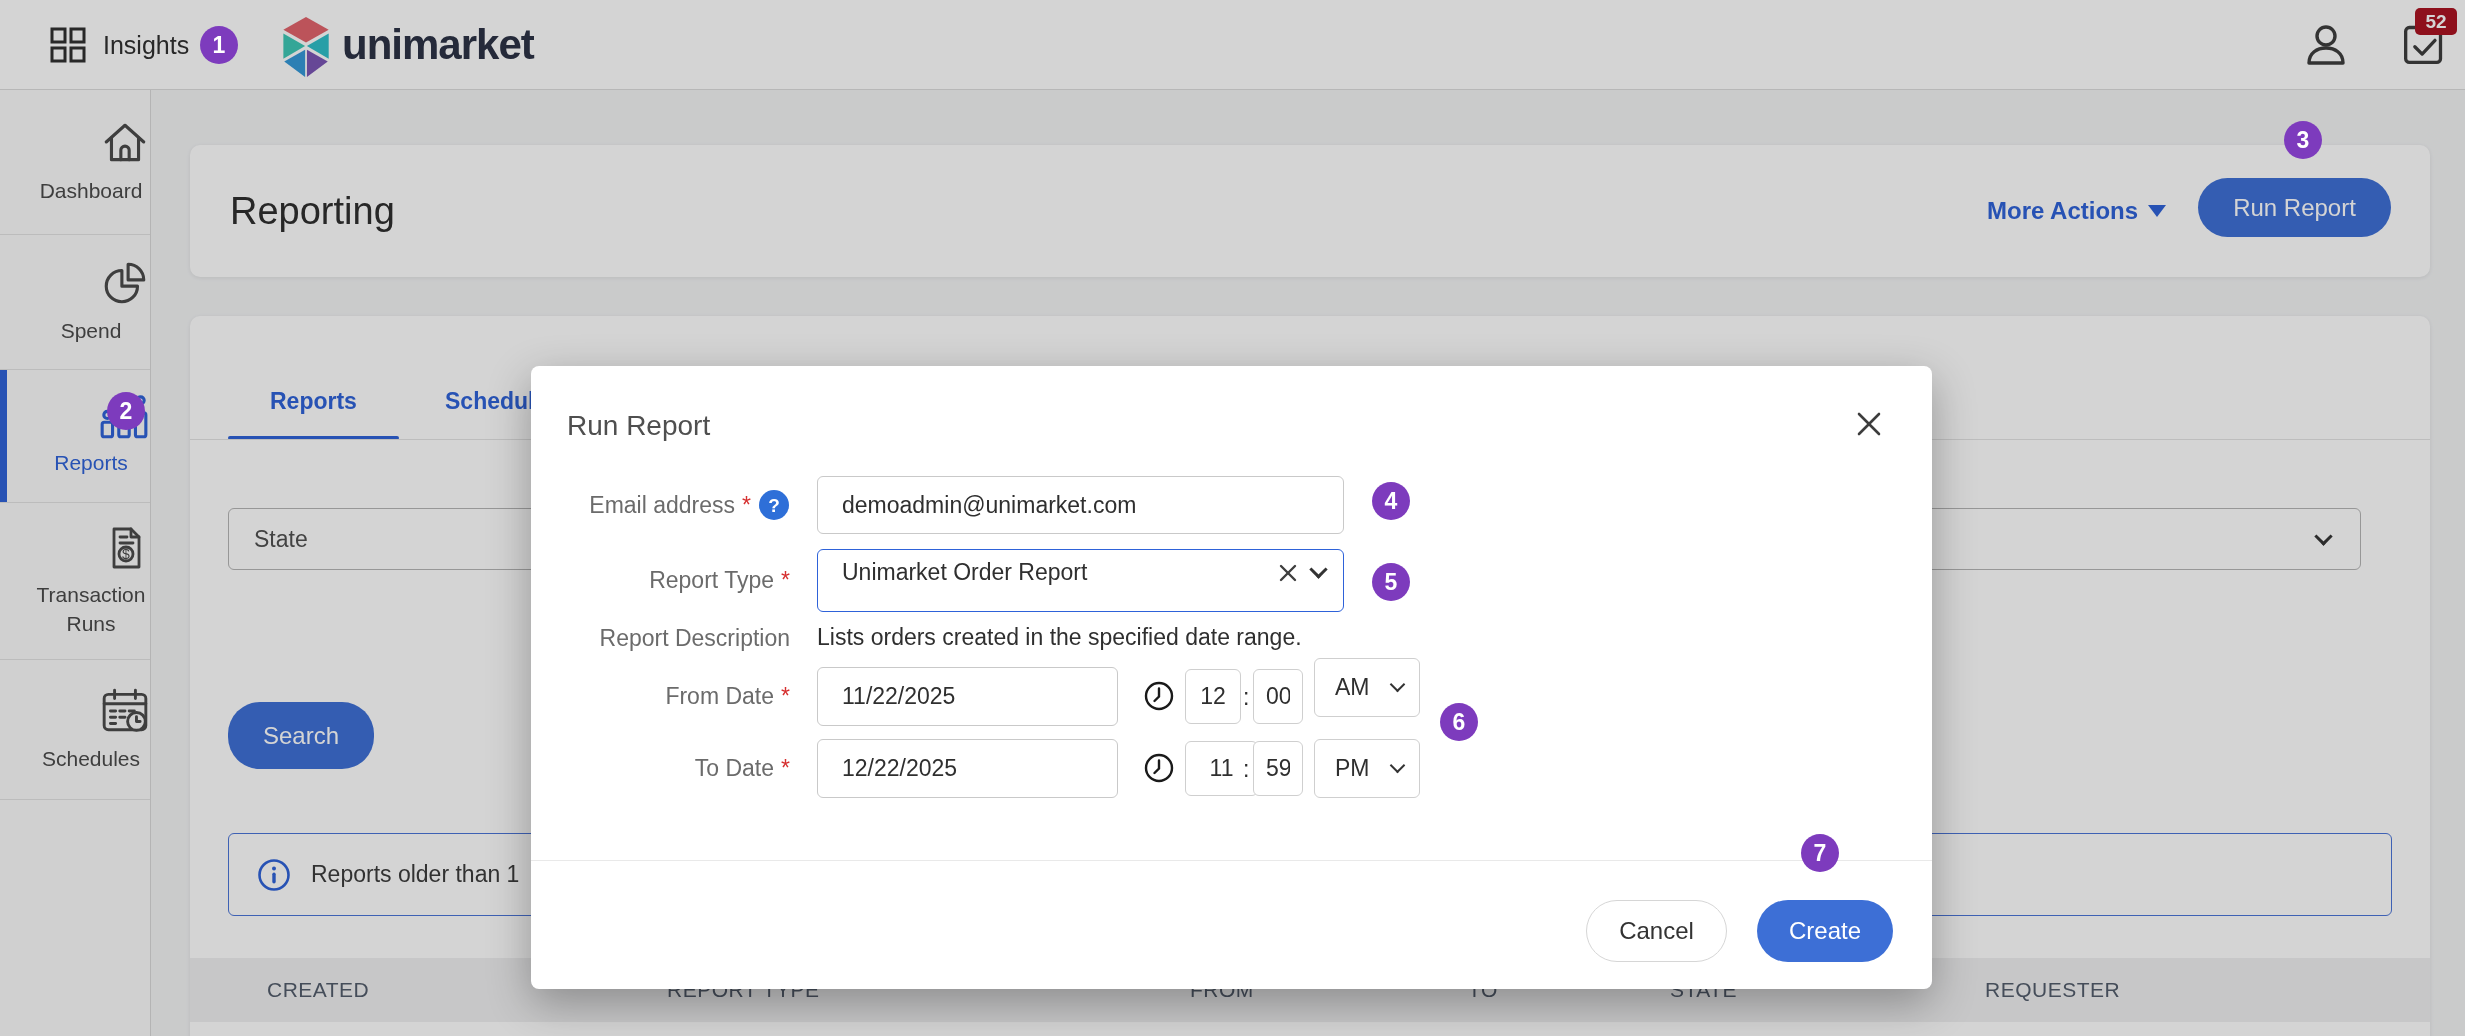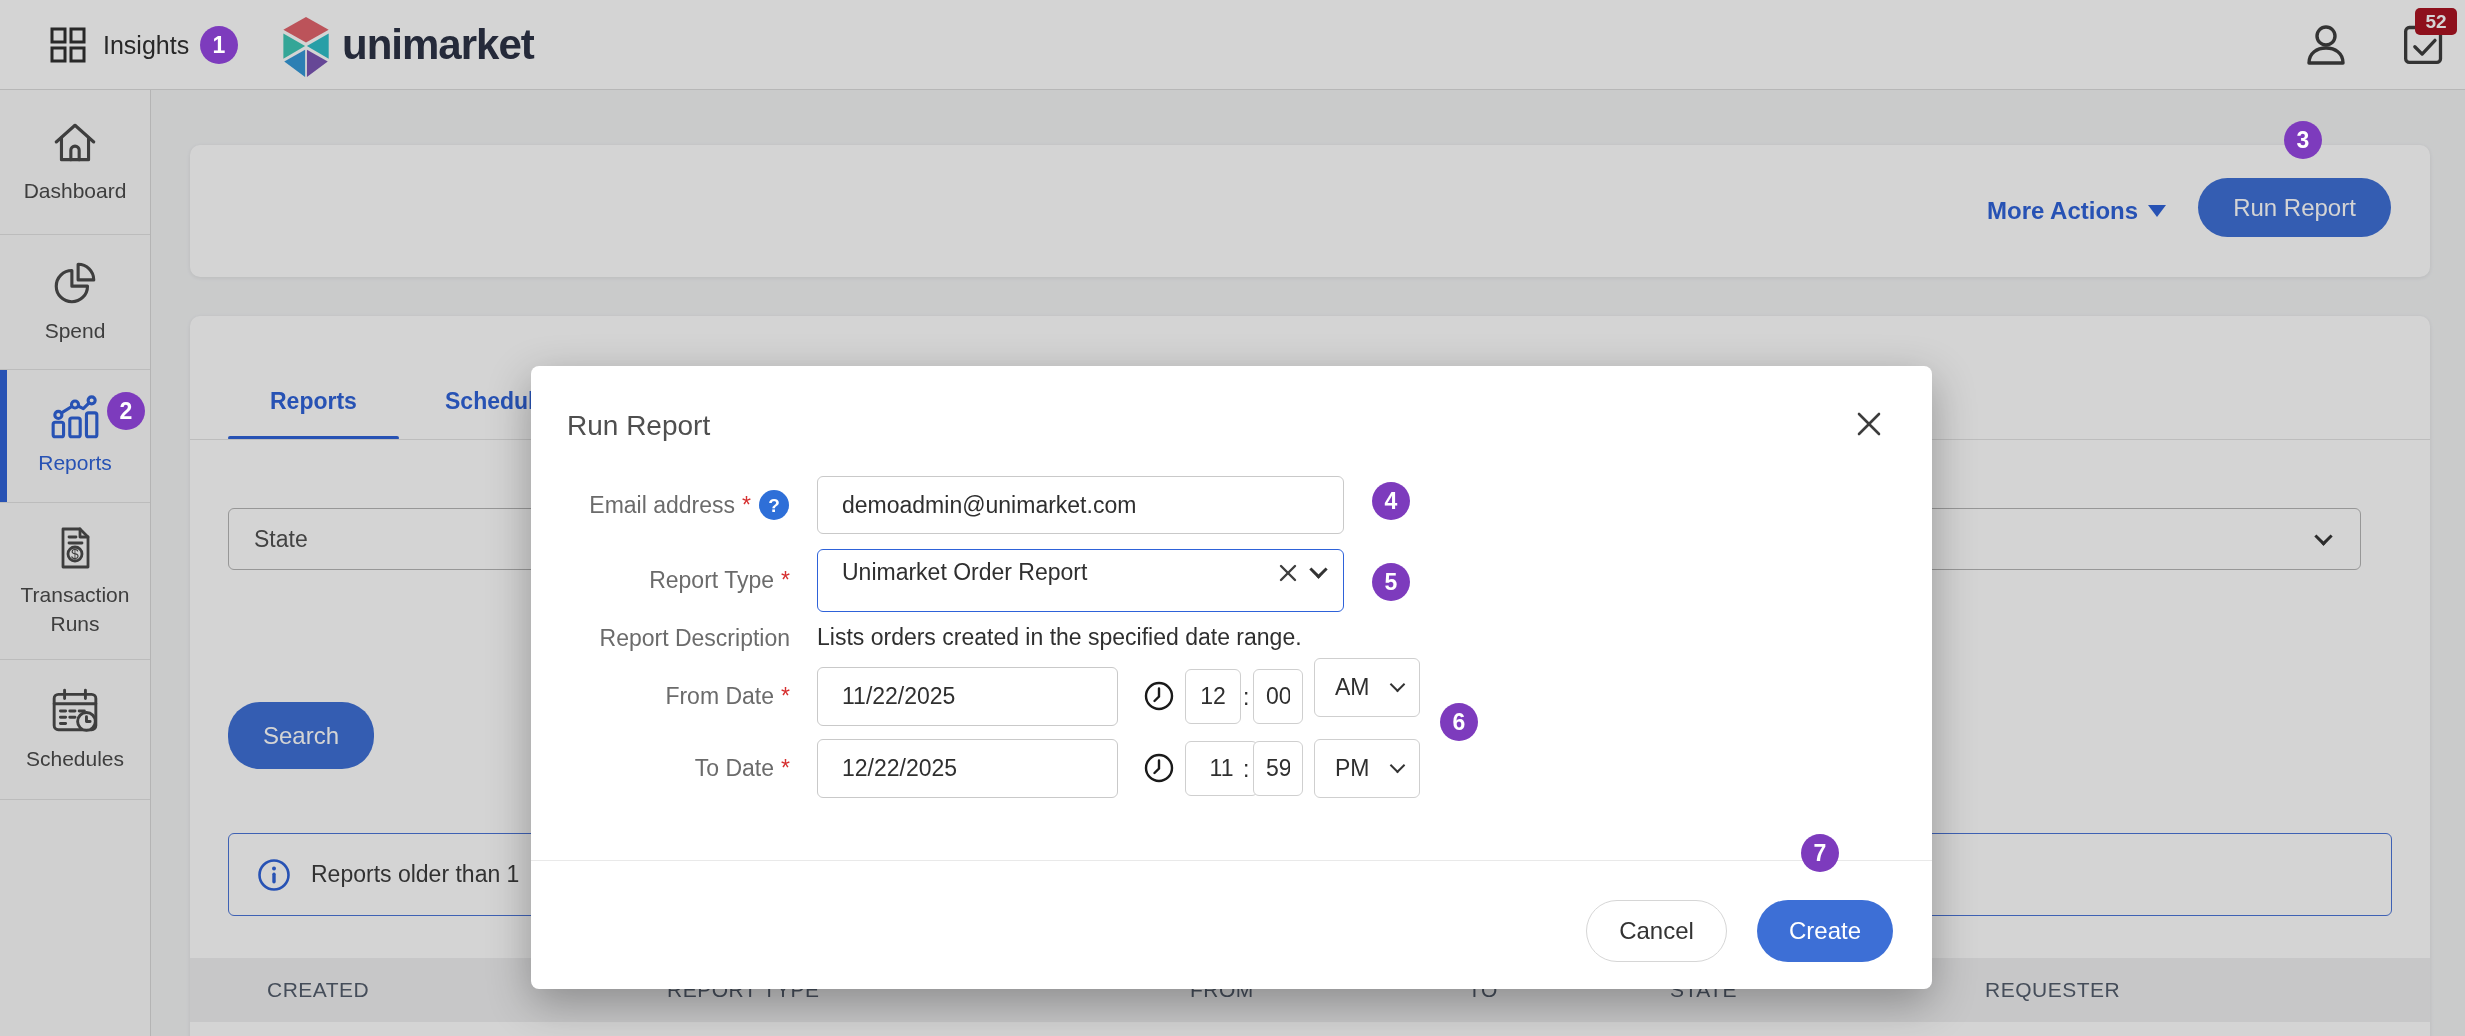--- a/index.html
+++ b/index.html
@@ -9,21 +9,21 @@
   .ab{position:absolute;}
 
   
   .topbar{left:0;top:0;width:2465px;height:90px;background:#ffffff;border-bottom:1px solid #dcdcdc;}
   .insights{left:103px;top:0;height:90px;display:flex;align-items:center;font-size:25px;color:#2f2f2f;}
   .wordmark{left:342px;top:0;height:90px;display:flex;align-items:center;font-size:42px;font-weight:700;
             letter-spacing:-1px;color:#2b3144;}
 
   
   .sidebar{left:0;top:90px;width:151px;height:946px;background:#fbfbfb;border-right:1px solid #d9d9d9;}
-  .side-item{position:absolute;left:0;width:150px;display:flex;flex-direction:column;align-items:center;
+  .side-item{position:absolute;left:0;width:150px;display:flex;flex-direction:column;align-items:flex-end;
              justify-content:center;gap:9px;border-bottom:1px solid #e2e2e2;cursor:pointer;}
   .side-item .lbl{font-size:21px;color:#4a4a4a;text-align:center;width:118px;line-height:1.35;}
   .side-item.active .lbl{color:#2e62d9;}
   .side-item.active::before{content:"";position:absolute;left:0;top:0;width:7px;height:100%;background:#2e62d9;}
 
   
   .hdr-card{left:190px;top:145px;width:2240px;height:132px;background:#fff;border-radius:10px;
             box-shadow:0 1px 4px rgba(0,0,0,.08);}
   .page-title{left:40px;top:0;height:132px;display:flex;align-items:center;font-size:38px;color:#2d2d2d;}
   .more-actions{left:1797px;top:0;height:132px;display:flex;align-items:center;gap:10px;
@@ -185,20 +185,21 @@
           <path d="M10 24 h5 M19 24 h5 M28 24 h5 M10 30 h5 M19 30 h5 M10 36 h5"></path>
           <circle cx="35" cy="34" r="8.5" fill="#fbfbfb"></circle>
           <path d="M35 29.5 v4.5 h3.5"></path>
         </svg>
       </span>
       <span class="lbl">Schedules</span>
     </div>
   </div>
 
   <div class="ab hdr-card">
+    <div class="ab page-title">Reporting</div>
     <div class="ab more-actions">
       <span>More Actions</span>
       <span class="caret"></span>
     </div>
     <div class="ab btn blue run-report">Run Report</div>
   </div>
 
   <div class="ab content-card">
     <div class="ab tab" style="left:80px;">Reports</div>
     <div class="ab tab" style="left:255px;">Schedules</div>

